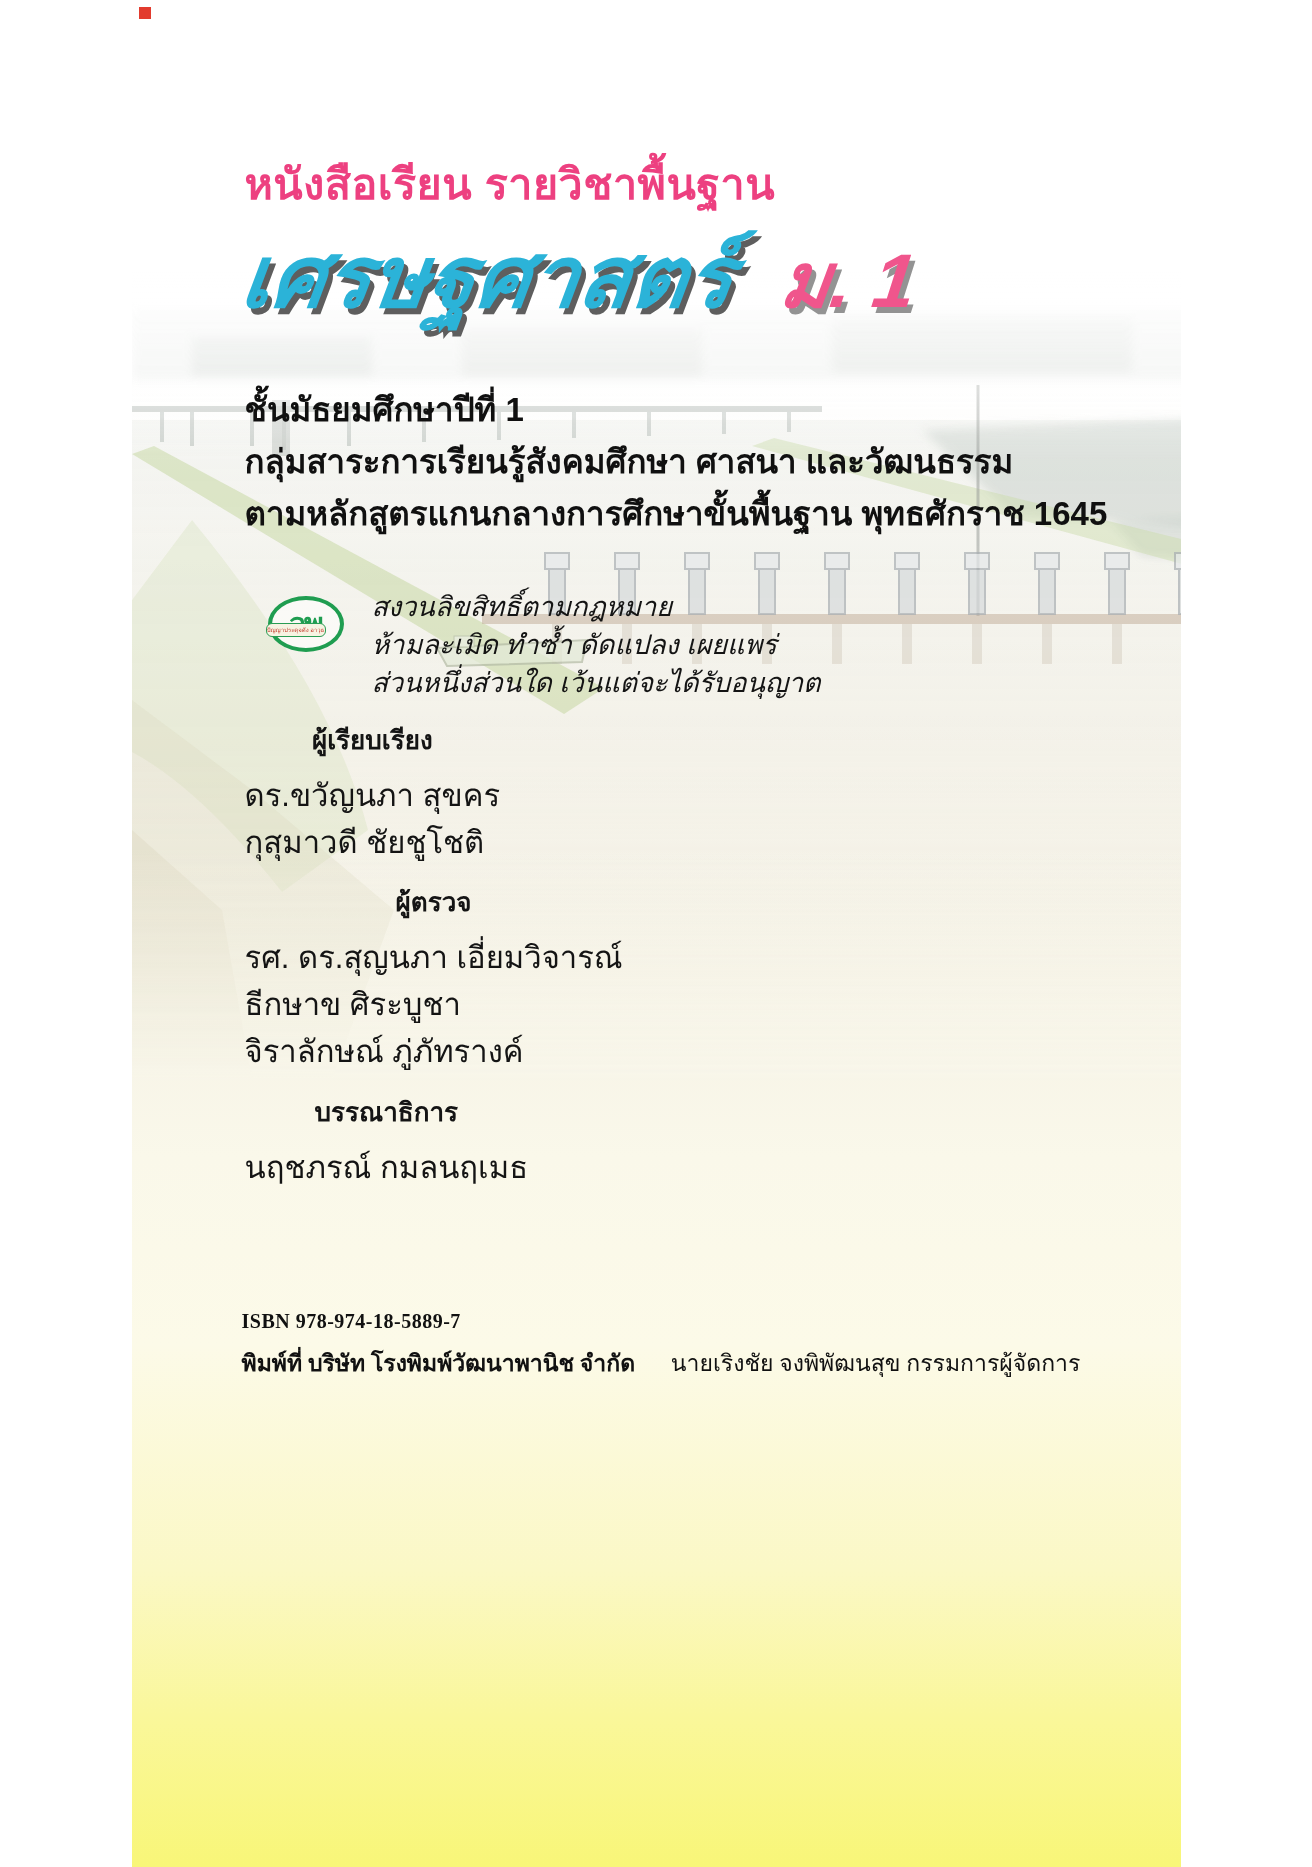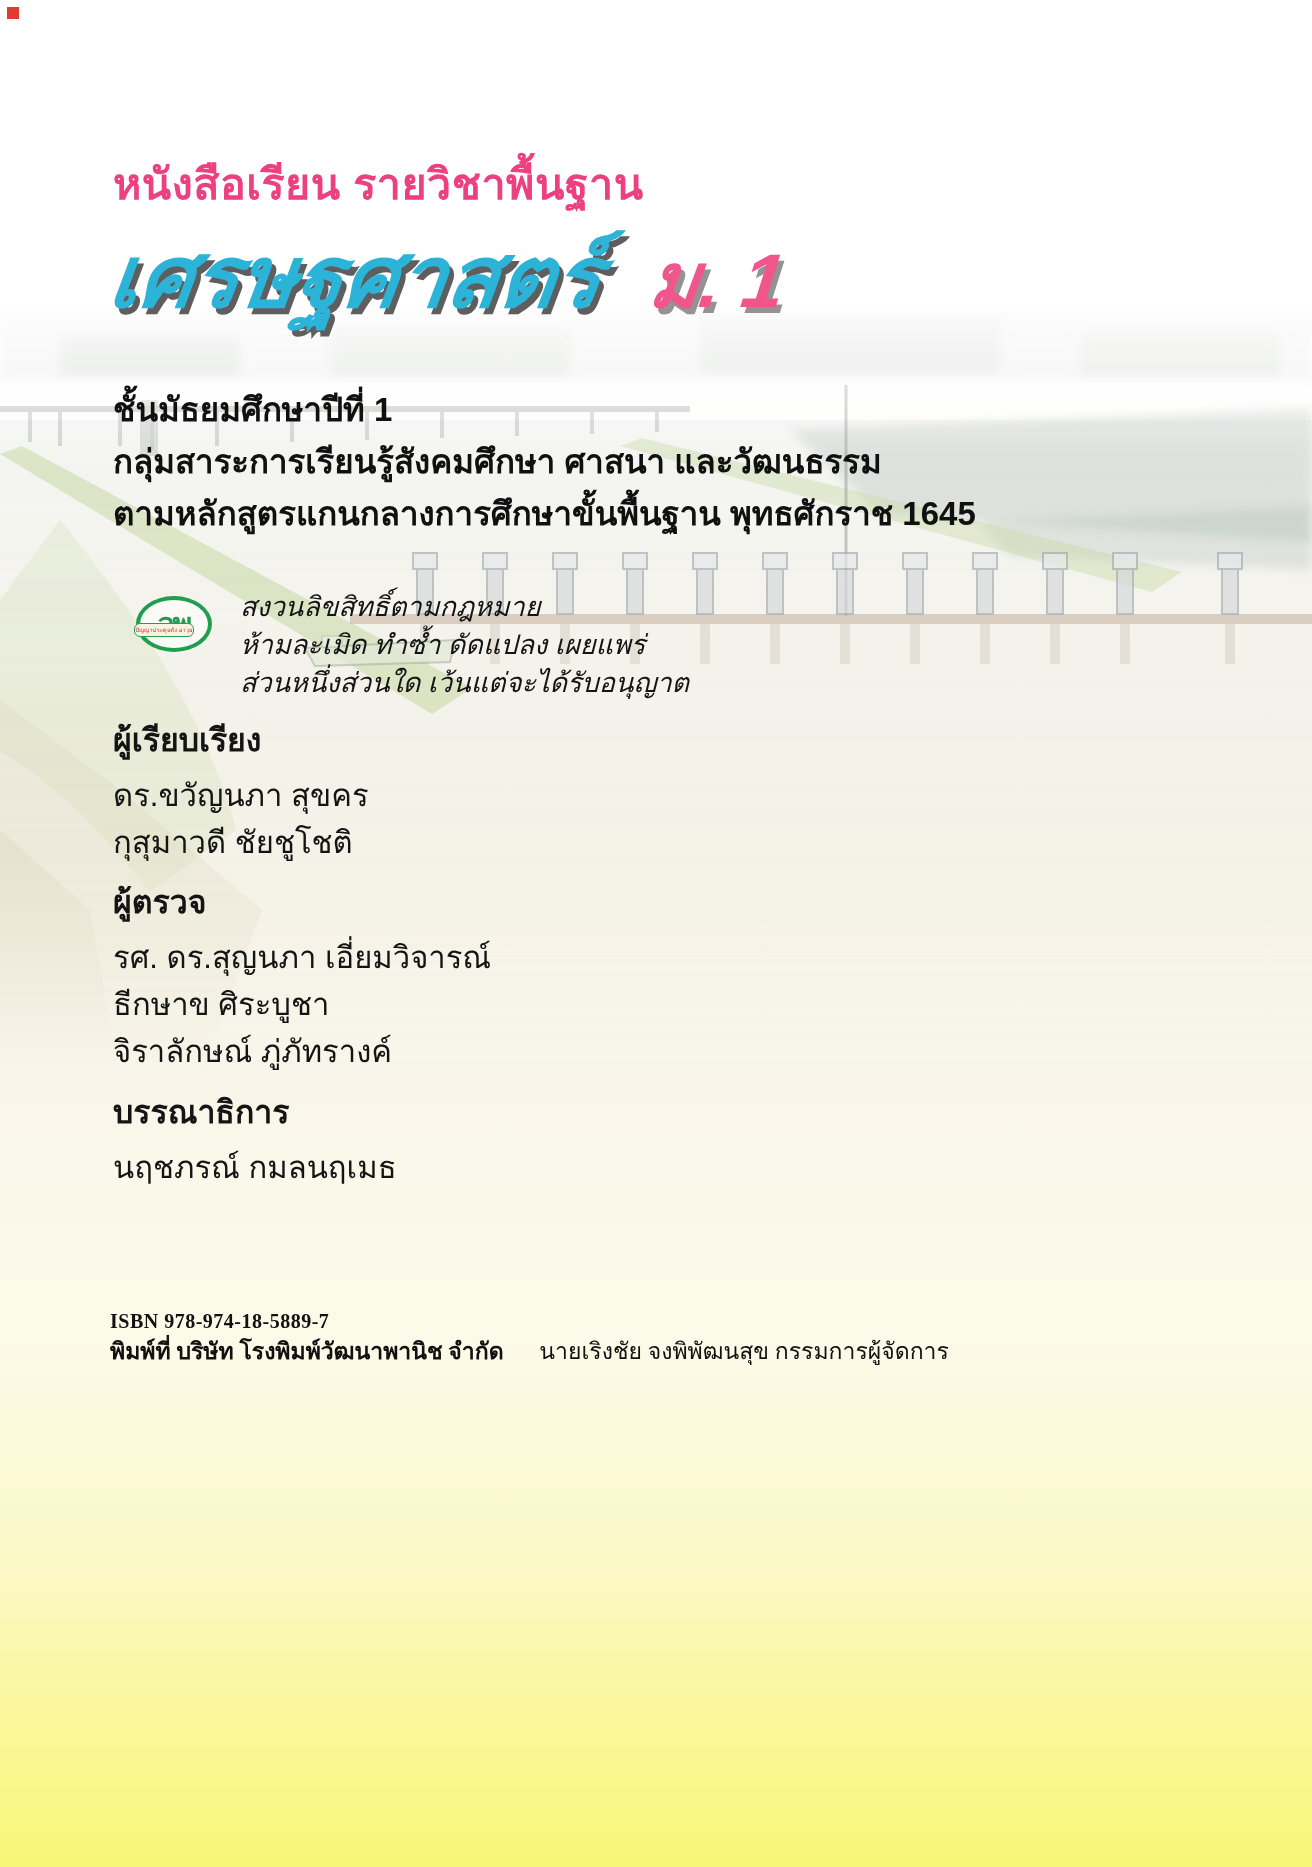--- a/index.html
+++ b/index.html
@@ -1,18 +1,18 @@
 <!DOCTYPE html>
 <html lang="th"><head>
 <meta charset="utf-8">
 <style>
   html,body{margin:0;padding:0;background:#ffffff;}
   .page{
     position:relative;
-    width:1312px;height:1867px;
+    width:1049px;height:1867px;
     margin:0 auto;
     overflow:hidden;
     font-family:"Liberation Sans","DejaVu Sans",sans-serif;
     background:linear-gradient(180deg,
       #ffffff 0%, #ffffff 20%,
       #f6f4ec 38%, #f5f2e6 52%,
       #faf8ea 62%, #fcfae8 72%,
       #fbf8c6 84%, #faf79a 92%,
       #f8f678 100%);
   }
@@ -62,29 +62,29 @@
     font-size:6px;color:#c2392b;display:flex;align-items:center;justify-content:center;
     overflow:hidden;white-space:nowrap;
   }
   .copyright-text{
     margin-left:28px;
     font-style:italic;font-size:27px;color:#141414;line-height:38px;
     white-space:nowrap;
   }
   
   .section{position:absolute;left:113px;color:#141414;}
-  .sec-heading{font-size:32px;font-weight:bold;line-height:44px;margin-bottom:10px;white-space:nowrap;}
+  .sec-heading{font-size:26px;font-weight:bold;line-height:44px;margin-bottom:10px;white-space:nowrap;text-align:center;}
   .sec-name{font-size:31px;line-height:47px;white-space:pre-wrap;}
   .section-compilers{top:718px;}
   .section-reviewers{top:880px;}
   .section-editors{top:1090px;}
   
   .imprint{position:absolute;left:110px;top:1310px;color:#111111;}
   .isbn{font-family:"Liberation Serif","DejaVu Serif",serif;font-size:20px;font-weight:bold;letter-spacing:.5px;white-space:nowrap;}
-  .printer-row{font-size:23px;white-space:nowrap;font-family:"Liberation Serif","DejaVu Serif",serif;}
+  .printer-row{margin-top:12px;font-size:23px;white-space:nowrap;font-family:"Liberation Serif","DejaVu Serif",serif;}
   .printer-bold{font-weight:bold;}
   .printer-regular{font-weight:normal;margin-left:30px;}
 </style>
 </head>
 <body>
 
 <div class="page">
 
   <div class="photo">
     <svg width="1312" height="810" viewBox="0 0 1312 810" xmlns="http://www.w3.org/2000/svg" aria-hidden="true">

